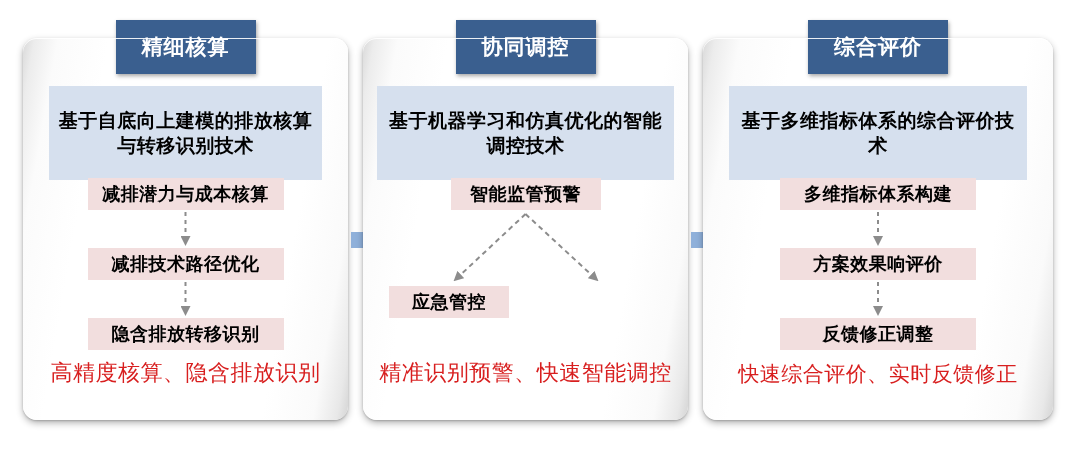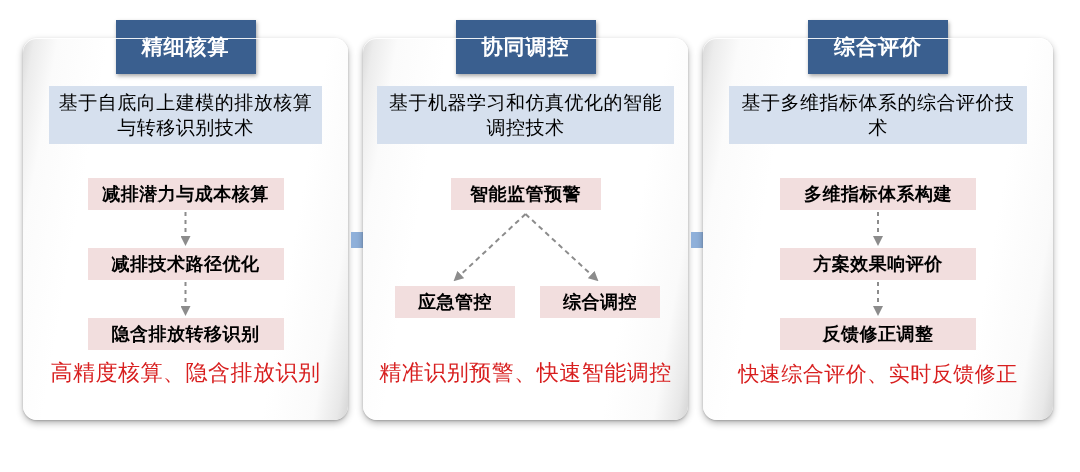--- a/index.html
+++ b/index.html
@@ -69,24 +69,24 @@
     box-shadow: 1px 2px 4px rgba(0,0,0,0.35);
   }
 
   
   .subtitle {
     position: absolute;
     top: 48px;
     background: #d6e0ee;
     color: #000000;
     font-size: 19px;
-    font-weight: normal;
+    font-weight: bold;
     line-height: 1.32;
     text-align: center;
-    padding: 4px 4px;
+    padding: 22px 4px;
     letter-spacing: 0.5px;
   }
   .p1 .subtitle { left: 26px; right: 26px; }
   .p2 .subtitle { left: 14px; right: 14px; }
   .p3 .subtitle { left: 26px; right: 26px; }
 
   
   .flow {
     position: absolute;
     left: 0; right: 0;
@@ -109,21 +109,21 @@
   }
 
   
   .chain .pbox { left: 50%; transform: translateX(-50%); width: 196px; }
   .chain .pbox.s1 { top: 0px;  }
   .chain .pbox.s2 { top: 70px; }
   .chain .pbox.s3 { top: 140px;}
 
   
   .branch .pbox.top   { left: 50%; transform: translateX(-50%); width: 150px; top: 0px; }
-  .branch .pbox.left  { left: 32px;  width: 120px; top: 108px; }
+  .branch .pbox.left  { left: 26px;  width: 120px; top: 108px; }
   .branch .pbox.right { right: 28px; width: 120px; top: 108px; }
 
   .connector-svg {
     position: absolute;
     left: 0; top: 0;
     width: 100%;
     height: 100%;
     overflow: visible;
     pointer-events: none;
   }
@@ -196,21 +196,20 @@
         <defs>
           <marker id="ah2" viewBox="0 0 10 10" refX="8" refY="5" markerWidth="5" markerHeight="5" orient="auto-start-reverse">
             <path d="M0,0 L10,5 L0,10 z" fill="#8c8c8c"></path>
           </marker>
         </defs>
         <line x1="162.5" y1="36" x2="92" y2="102" stroke="#8c8c8c" stroke-width="2" stroke-dasharray="5,4" marker-end="url(#ah2)"></line>
         <line x1="162.5" y1="36" x2="234" y2="102" stroke="#8c8c8c" stroke-width="2" stroke-dasharray="5,4" marker-end="url(#ah2)"></line>
       </svg>
       <div class="pbox top">智能监管预警</div>
       <div class="pbox left">应急管控</div>
-      <div class="pbox right">综合调控</div>
     </div>
 
     <div class="summary">精准识别预警、快速智能调控</div>
   </div>
 
   <div class="gap-arrow a2">
     <svg viewBox="0 0 42 40" width="42" height="40">
       <path d="M1,12 L24,12 L24,3 L41,20 L24,37 L24,28 L1,28 Z" fill="#8fb0da"></path>
     </svg>
   </div>

